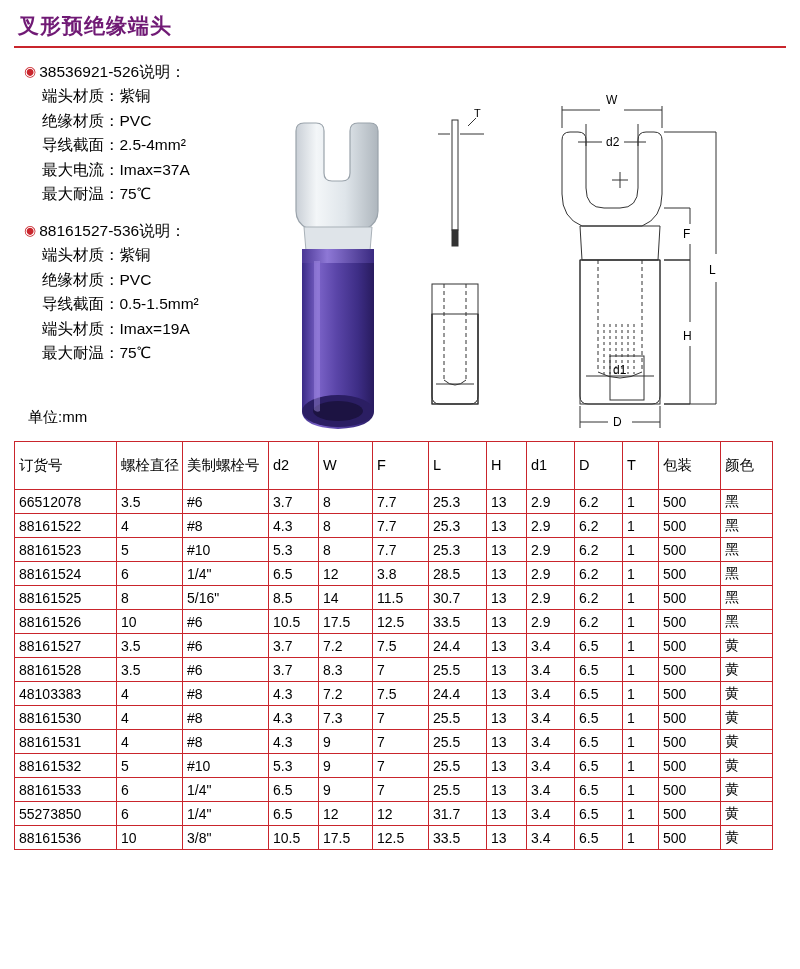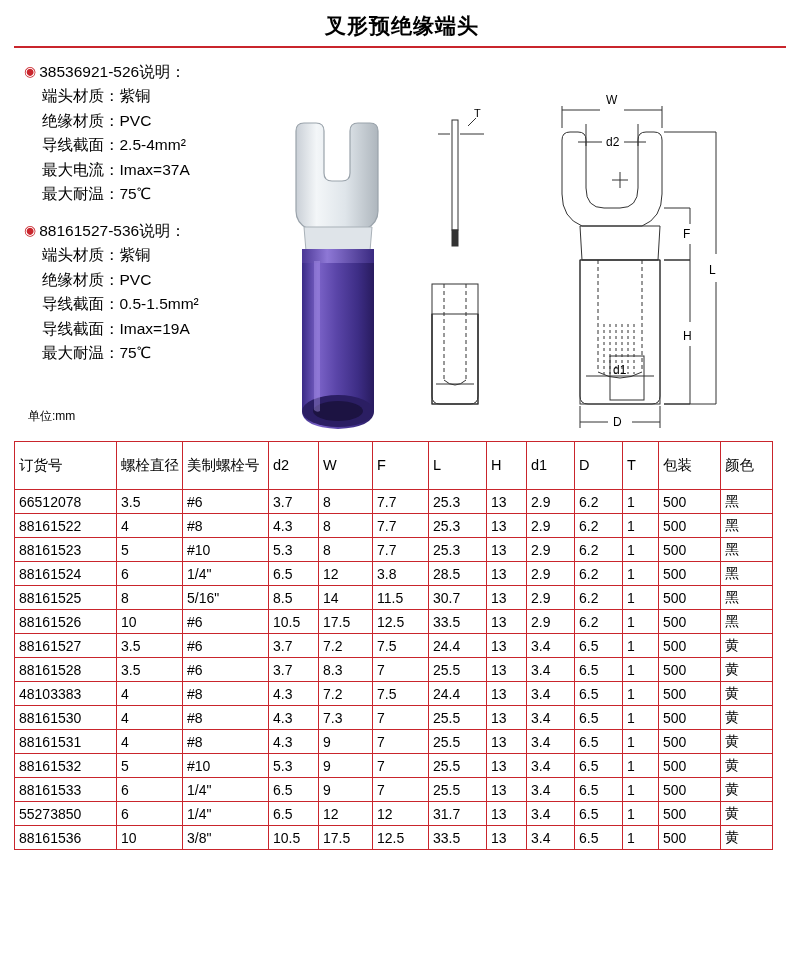--- a/index.html
+++ b/index.html
@@ -21,22 +21,21 @@
     height: 969px;
     box-sizing: border-box;
     padding: 10px 14px 0 14px;
   }
   
   .title {
     font-size: 21px;
     font-weight: bold;
     letter-spacing: 1px;
     padding: 2px 0 6px 4px;
-    color: #000000;
-    text-align: center;
+    color: #701a75;
   }
   .title-rule {
     border-bottom: 2px solid #c9252c;
     margin: 0 0 8px 0;
   }
   
   .upper {
     position: relative;
     height: 385px;
   }
@@ -61,21 +60,21 @@
     line-height: 1;
     margin-right: 3px;
     margin-top: 4px;
   }
   .spec-line { padding-left: 18px; white-space: nowrap; }
   .spec-gap { height: 10px; }
   .unit {
     position: absolute;
     left: 14px;
     top: 352px;
-    font-size: 12px;
+    font-size: 15px;
   }
 
   
   .photo {
     position: absolute;
     left: 248px;
     top: 55px;
     width: 150px;
     height: 330px;
   }
@@ -154,21 +153,21 @@
       </div>
       <div class="spec-gap"></div>
       <div class="spec-group">
         <div class="spec-head">
           <span class="bullet">◉</span>
           <span>88161527-536说明：</span>
         </div>
         <div class="spec-line">端头材质：紫铜</div>
         <div class="spec-line">绝缘材质：PVC</div>
         <div class="spec-line">导线截面：0.5-1.5mm²</div>
-        <div class="spec-line">导线截面：Imax=19A</div>
+        <div class="spec-line">端头材质：Imax=19A</div>
         <div class="spec-line">最大耐温：75℃</div>
       </div>
     </div>
 
     <div class="unit">单位:mm</div>
 
     <div class="photo">
       <svg width="150" height="330" viewBox="0 0 150 330">
         <defs>
           <linearGradient id="metal" x1="0" y1="0" x2="1" y2="0">

